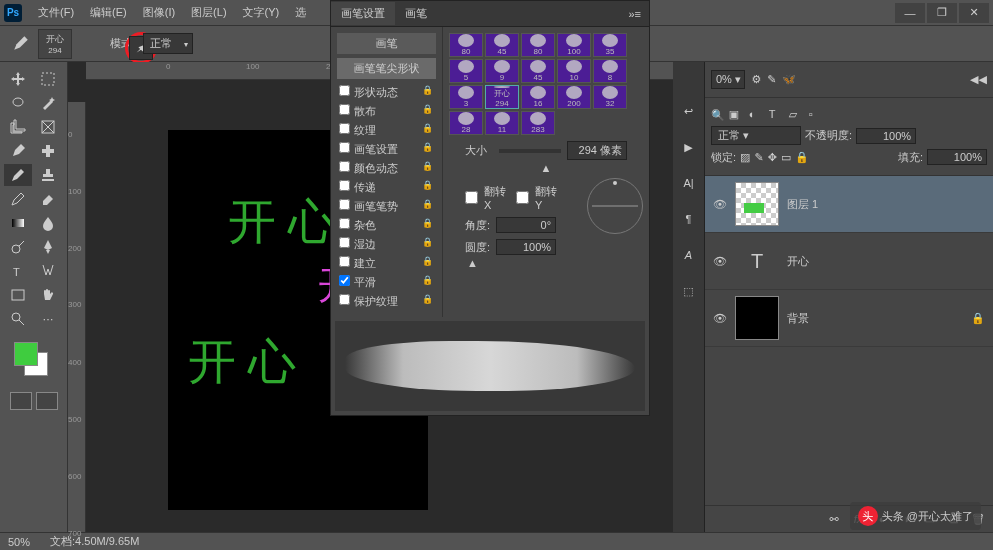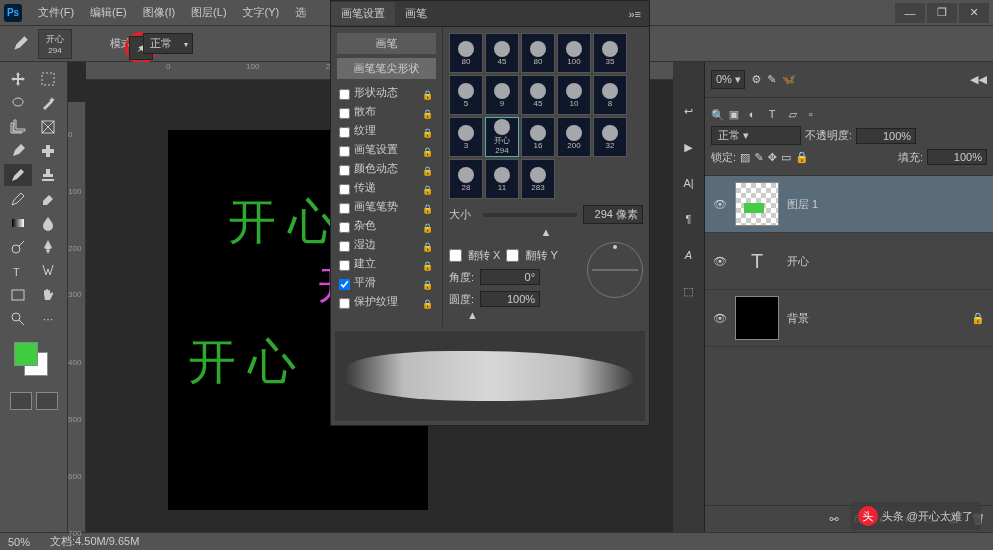--- a/index.html
+++ b/index.html
@@ -35,29 +35,29 @@
 .txt-mag{color:#d946d9;font-size:38px;font-family:serif;position:absolute}
 .brush-panel{width:320px;background:#454545;border:1px solid #222;position:absolute;left:330px;top:0;z-index:10}
 .panel-tabs{height:26px;display:flex;align-items:center;background:#383838;border-bottom:1px solid #222}
 .ptab{padding:4px 10px;cursor:default}
 .ptab.active{background:#454545}
 .ptab-close{margin-left:auto;padding:0 8px}
 .brush-body{display:flex}
 .brush-left{width:112px;padding:6px;border-right:1px solid #333}
 .brush-hdr{background:#5a5a5a;padding:3px 6px;text-align:center;margin-bottom:4px}
 .brush-hdr.active{background:#6a6a6a}
-.brush-opt{display:flex;align-items:flex-end;padding:2px 2px;gap:4px}
+.brush-opt{display:flex;align-items:flex-start;padding:2px 2px;gap:4px}
 .brush-opt input{width:11px;height:11px}
 .lock{margin-left:auto;font-size:9px}
 .brush-right{flex:1;padding:6px}
 .thumb-grid{display:flex;flex-wrap:wrap;gap:2px}
-.thumb{width:34px;height:40px;background:#0f172a;display:flex;flex-direction:column;align-items:center;justify-content:center;font-size:8px;border:1px solid #555}
+.thumb{width:34px;height:24px;background:#4c1d95;display:flex;flex-direction:column;align-items:center;justify-content:center;font-size:8px;border:1px solid #555}
 .thumb.sel{border:1px solid #5aa}
 .thumb-sz{font-size:8px;color:#bbb}
-.ctrl-row{display:flex;align-items:center;gap:6px;margin:6px 0}
+.ctrl-row{display:flex;align-items:center;gap:6px;margin:6px 16px}
 .ctrl-label{width:28px}
 .ctrl-input{background:#383838;border:1px solid #222;padding:1px 4px;width:60px;text-align:right}
 .slider{height:4px;background:#333;flex:1;position:relative}
 .angle-wheel{width:56px;height:56px;border:1px solid #777;border-radius:50%;position:relative}
 .brush-preview-area{height:90px;background:#383838;margin:4px;position:relative}
 .stroke{position:absolute;left:10px;top:20px;right:10px;height:50px;background:linear-gradient(90deg,transparent,#ddd 20%,#fff 50%,#ddd 80%,transparent);opacity:.8;border-radius:40% 60% 50% 50%}
 .right-panels{width:320px;background:#454545;display:flex}
 .right-strip{width:32px;background:#383838;border-right:1px solid #222;display:flex;flex-direction:column;align-items:center;padding-top:40px;gap:18px}
 .rstrip-ic{width:18px;height:18px;display:flex;align-items:center;justify-content:center}
 .right-main{flex:1;display:flex;flex-direction:column}
@@ -258,21 +258,21 @@
   <div class="doc-area">
     <div class="ruler-h">
       <span class="tick" style="left:80px">0</span>
       <span class="tick" style="left:160px">100</span>
       <span class="tick" style="left:240px">200</span>
     </div>
     <div class="ruler-v">
       <span class="tick" style="top:28px">0</span>
       <span class="tick" style="top:85px">100</span>
       <span class="tick" style="top:142px">200</span>
-      <span class="tick" style="top:188px">300</span>
+      <span class="tick" style="top:198px">300</span>
       <span class="tick" style="top:256px">400</span>
       <span class="tick" style="top:313px">500</span>
       <span class="tick" style="top:370px">600</span>
       <span class="tick" style="top:427px">700</span>
     </div>
     <div class="canvas">
       <div class="txt-green" style="left:60px;top:60px">开 心</div>
       <div class="txt-mag" style="left:150px;top:130px">开</div>
       <div class="txt-green" style="left:20px;top:200px">开 心</div>
     </div>

